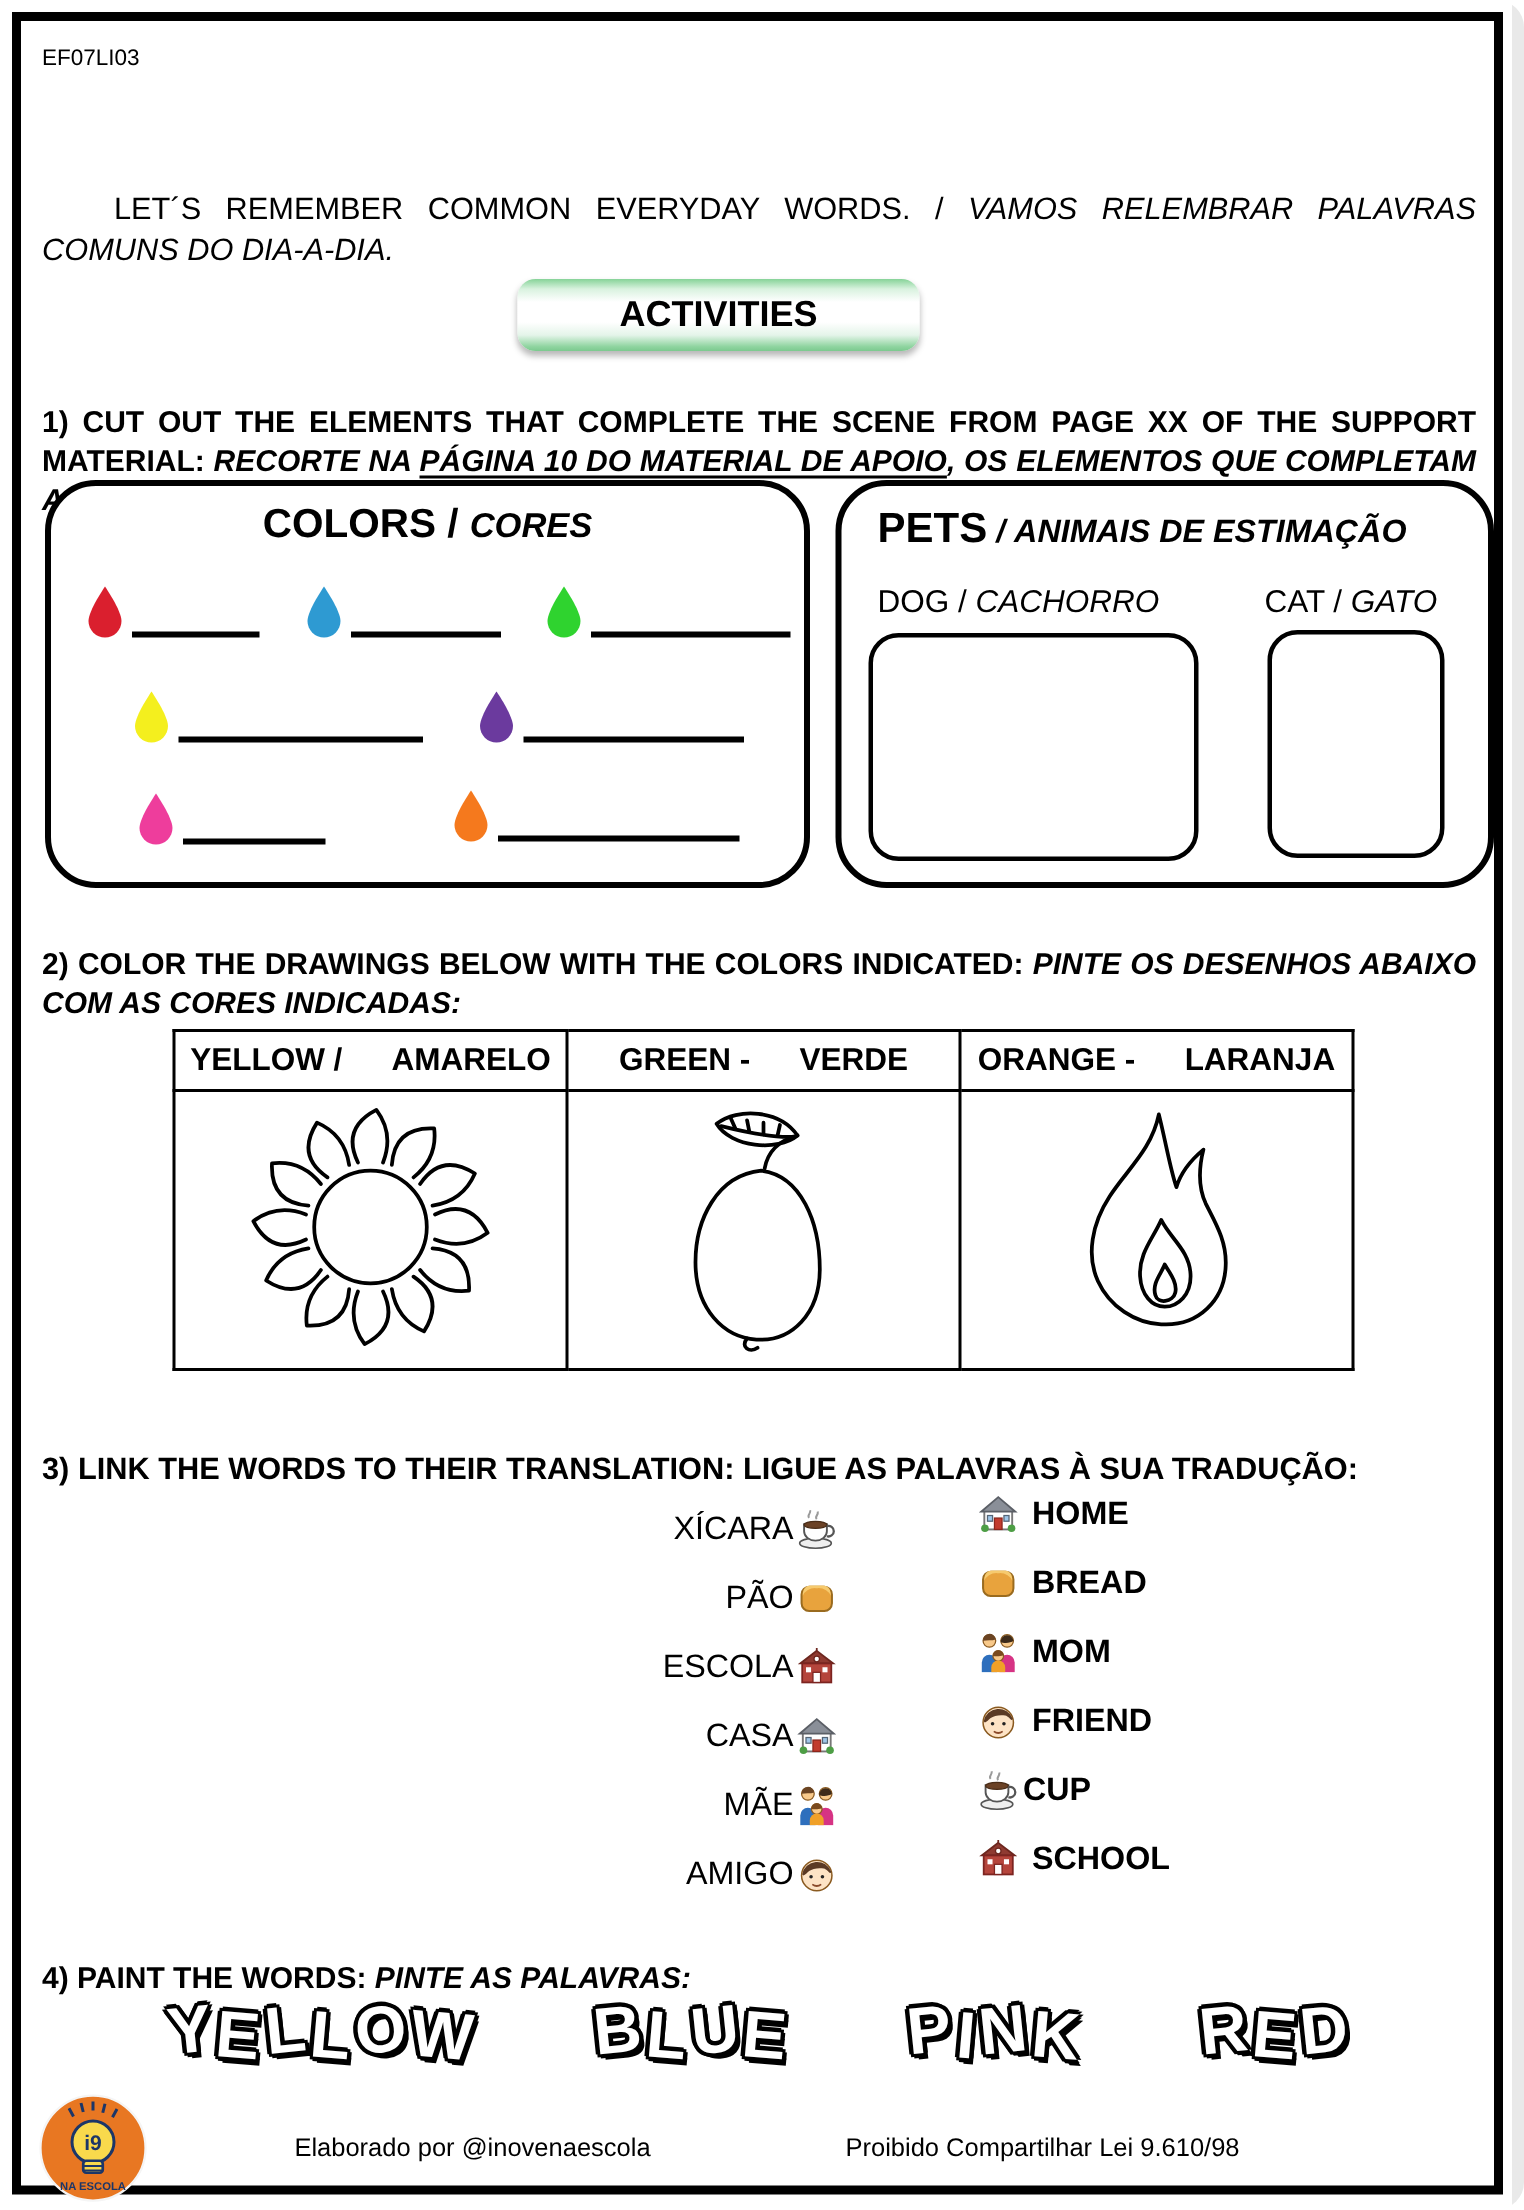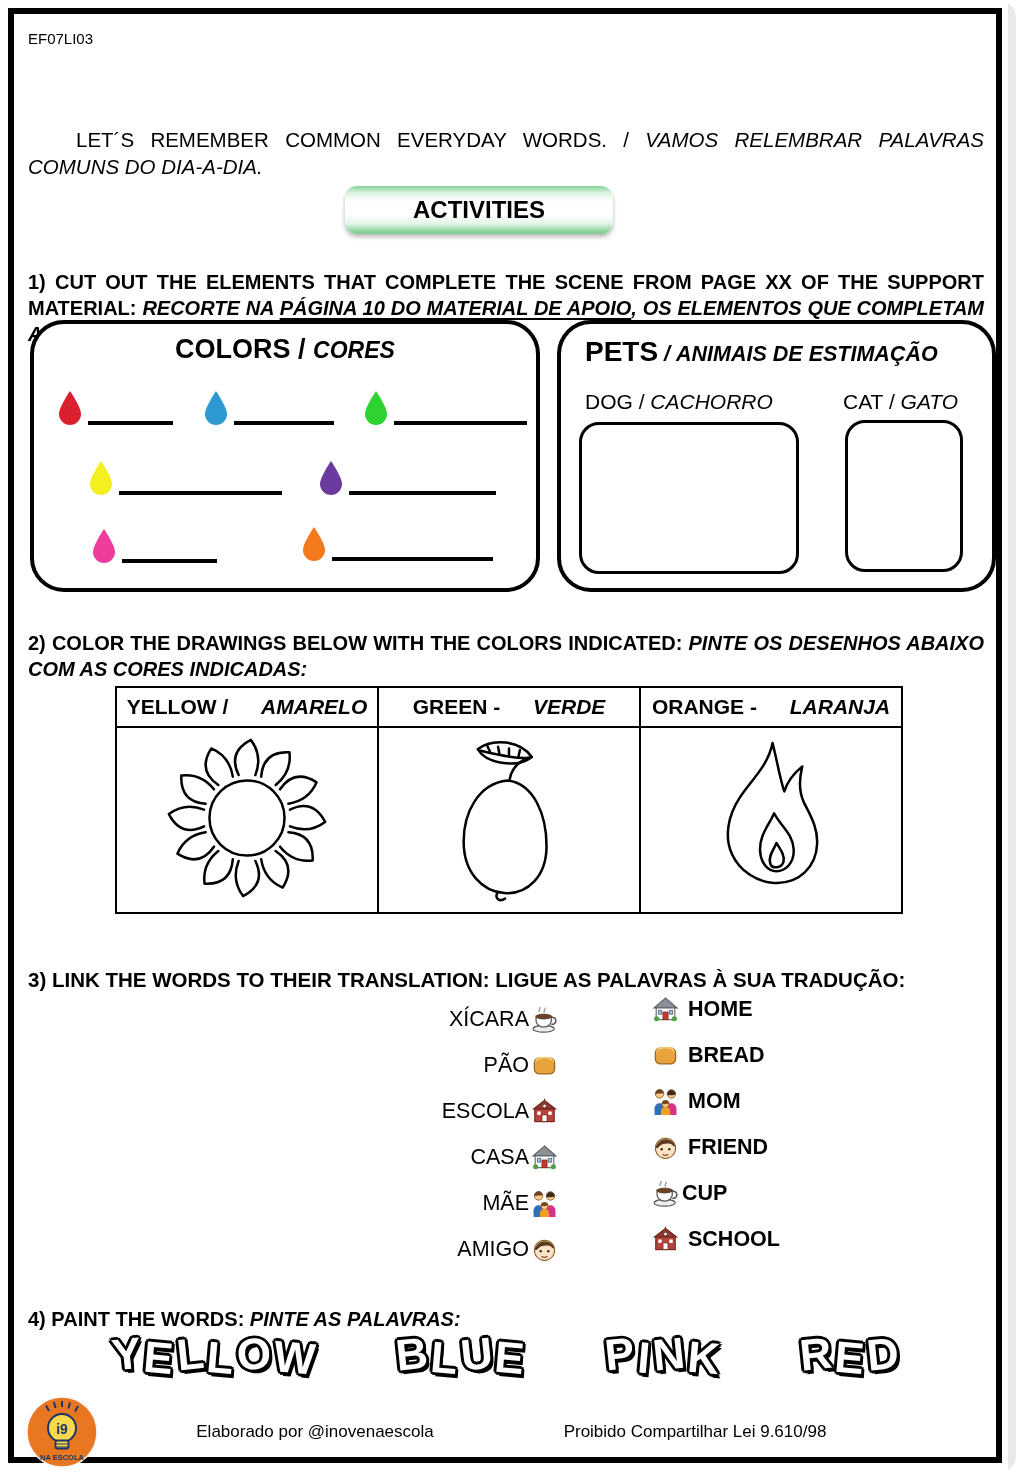--- a/index.html
+++ b/index.html
@@ -39,21 +39,21 @@
   .dog-slot{left:18px;top:98px;width:214px;height:146px;}
   .cat-slot{left:284px;top:96px;width:112px;height:146px;}
 
   .drop-item{position:absolute;display:flex;align-items:flex-end;}
   .drop-item svg{width:28px;height:36px;flex:none;}
   .aline{height:0;border-bottom:4px solid #000;margin:0 0 1px 4px;}
 
   .ctable{position:absolute;left:115px;top:686px;width:788px;border-collapse:collapse;table-layout:fixed;}
   .ctable th,.ctable td{border:2.5px solid #000;}
   .ctable th{height:36px;font-size:21px;font-weight:bold;text-align:center;}
-  .ctable th .it{font-style:italic;margin-left:27px;}
+  .ctable th .it{margin-left:27px;}
   .ctable td{height:182px;text-align:center;vertical-align:middle;background:#fff;}
   .draw{stroke:#000;fill:none;stroke-width:3.2;stroke-linejoin:round;stroke-linecap:round;}
 
   .wlist{position:absolute;}
   .wl-left{left:210px;top:996px;width:348px;}
   .wl-right{left:652px;top:986px;width:330px;font-weight:bold;}
   .wrow{height:46px;display:flex;align-items:center;font-size:21.5px;}
   .wl-left .wrow{justify-content:flex-end;}
   .emoji{width:27px;height:27px;flex:none;}
   .wl-right .emoji{margin-right:9px;}

